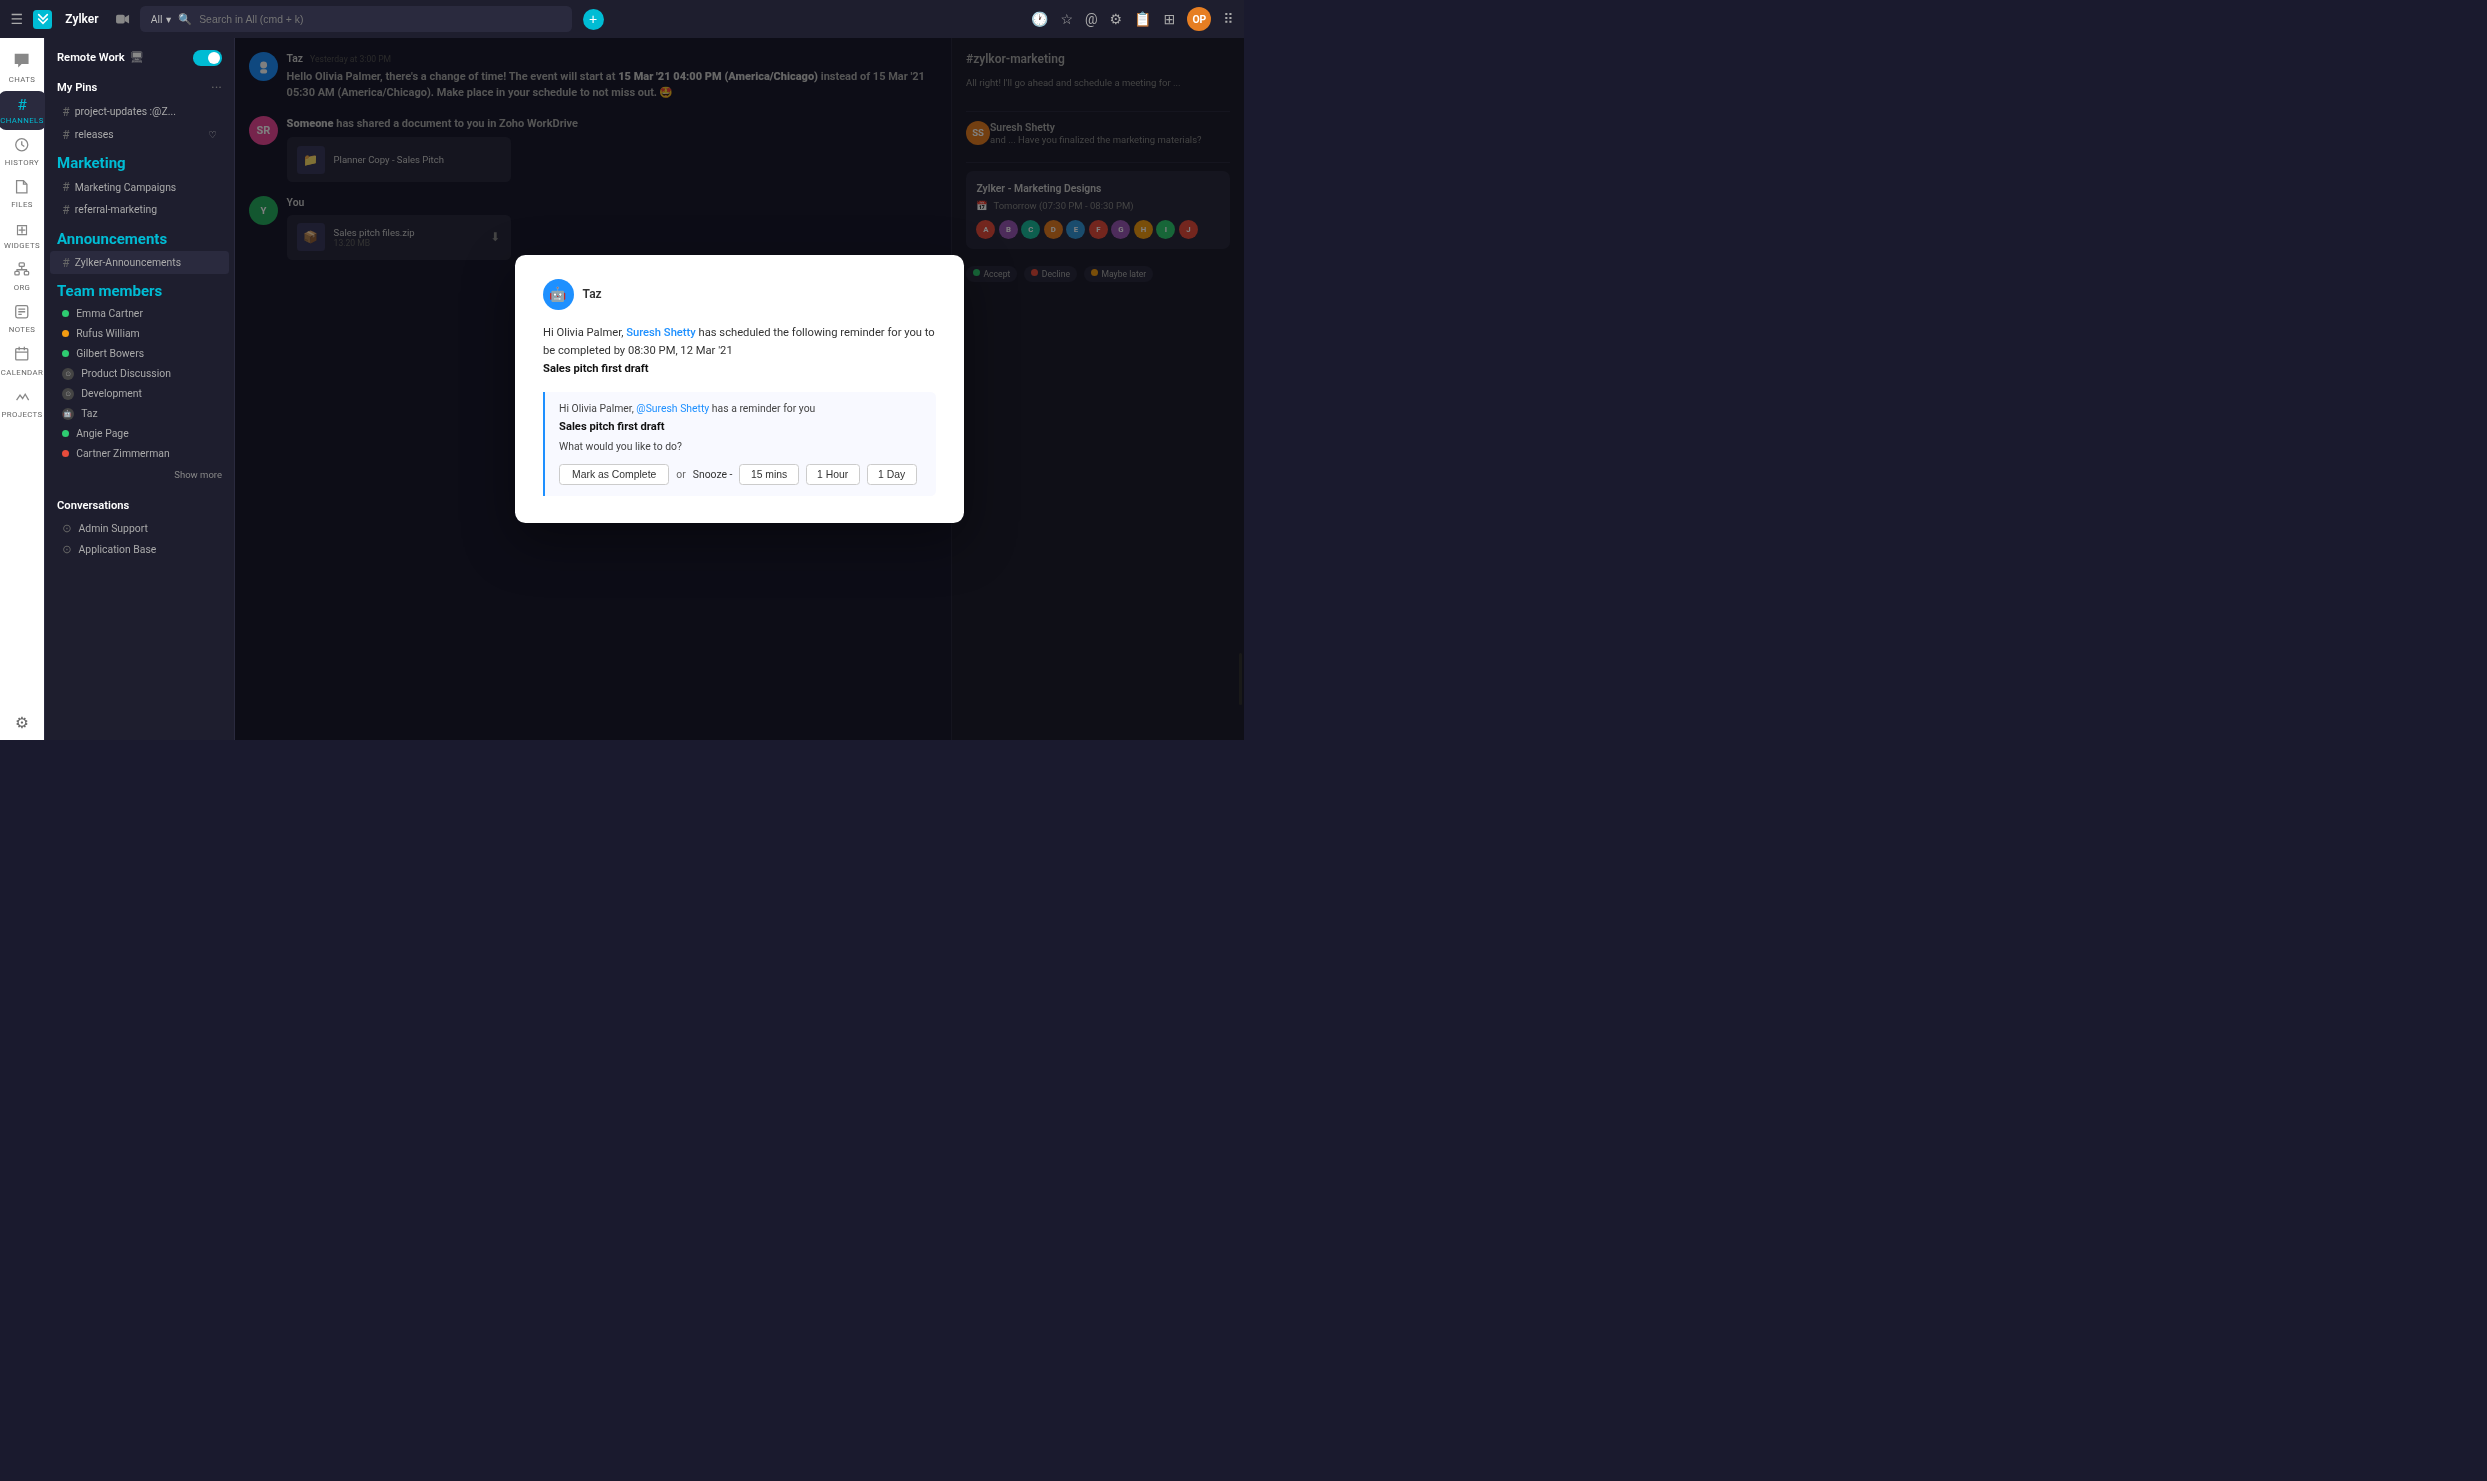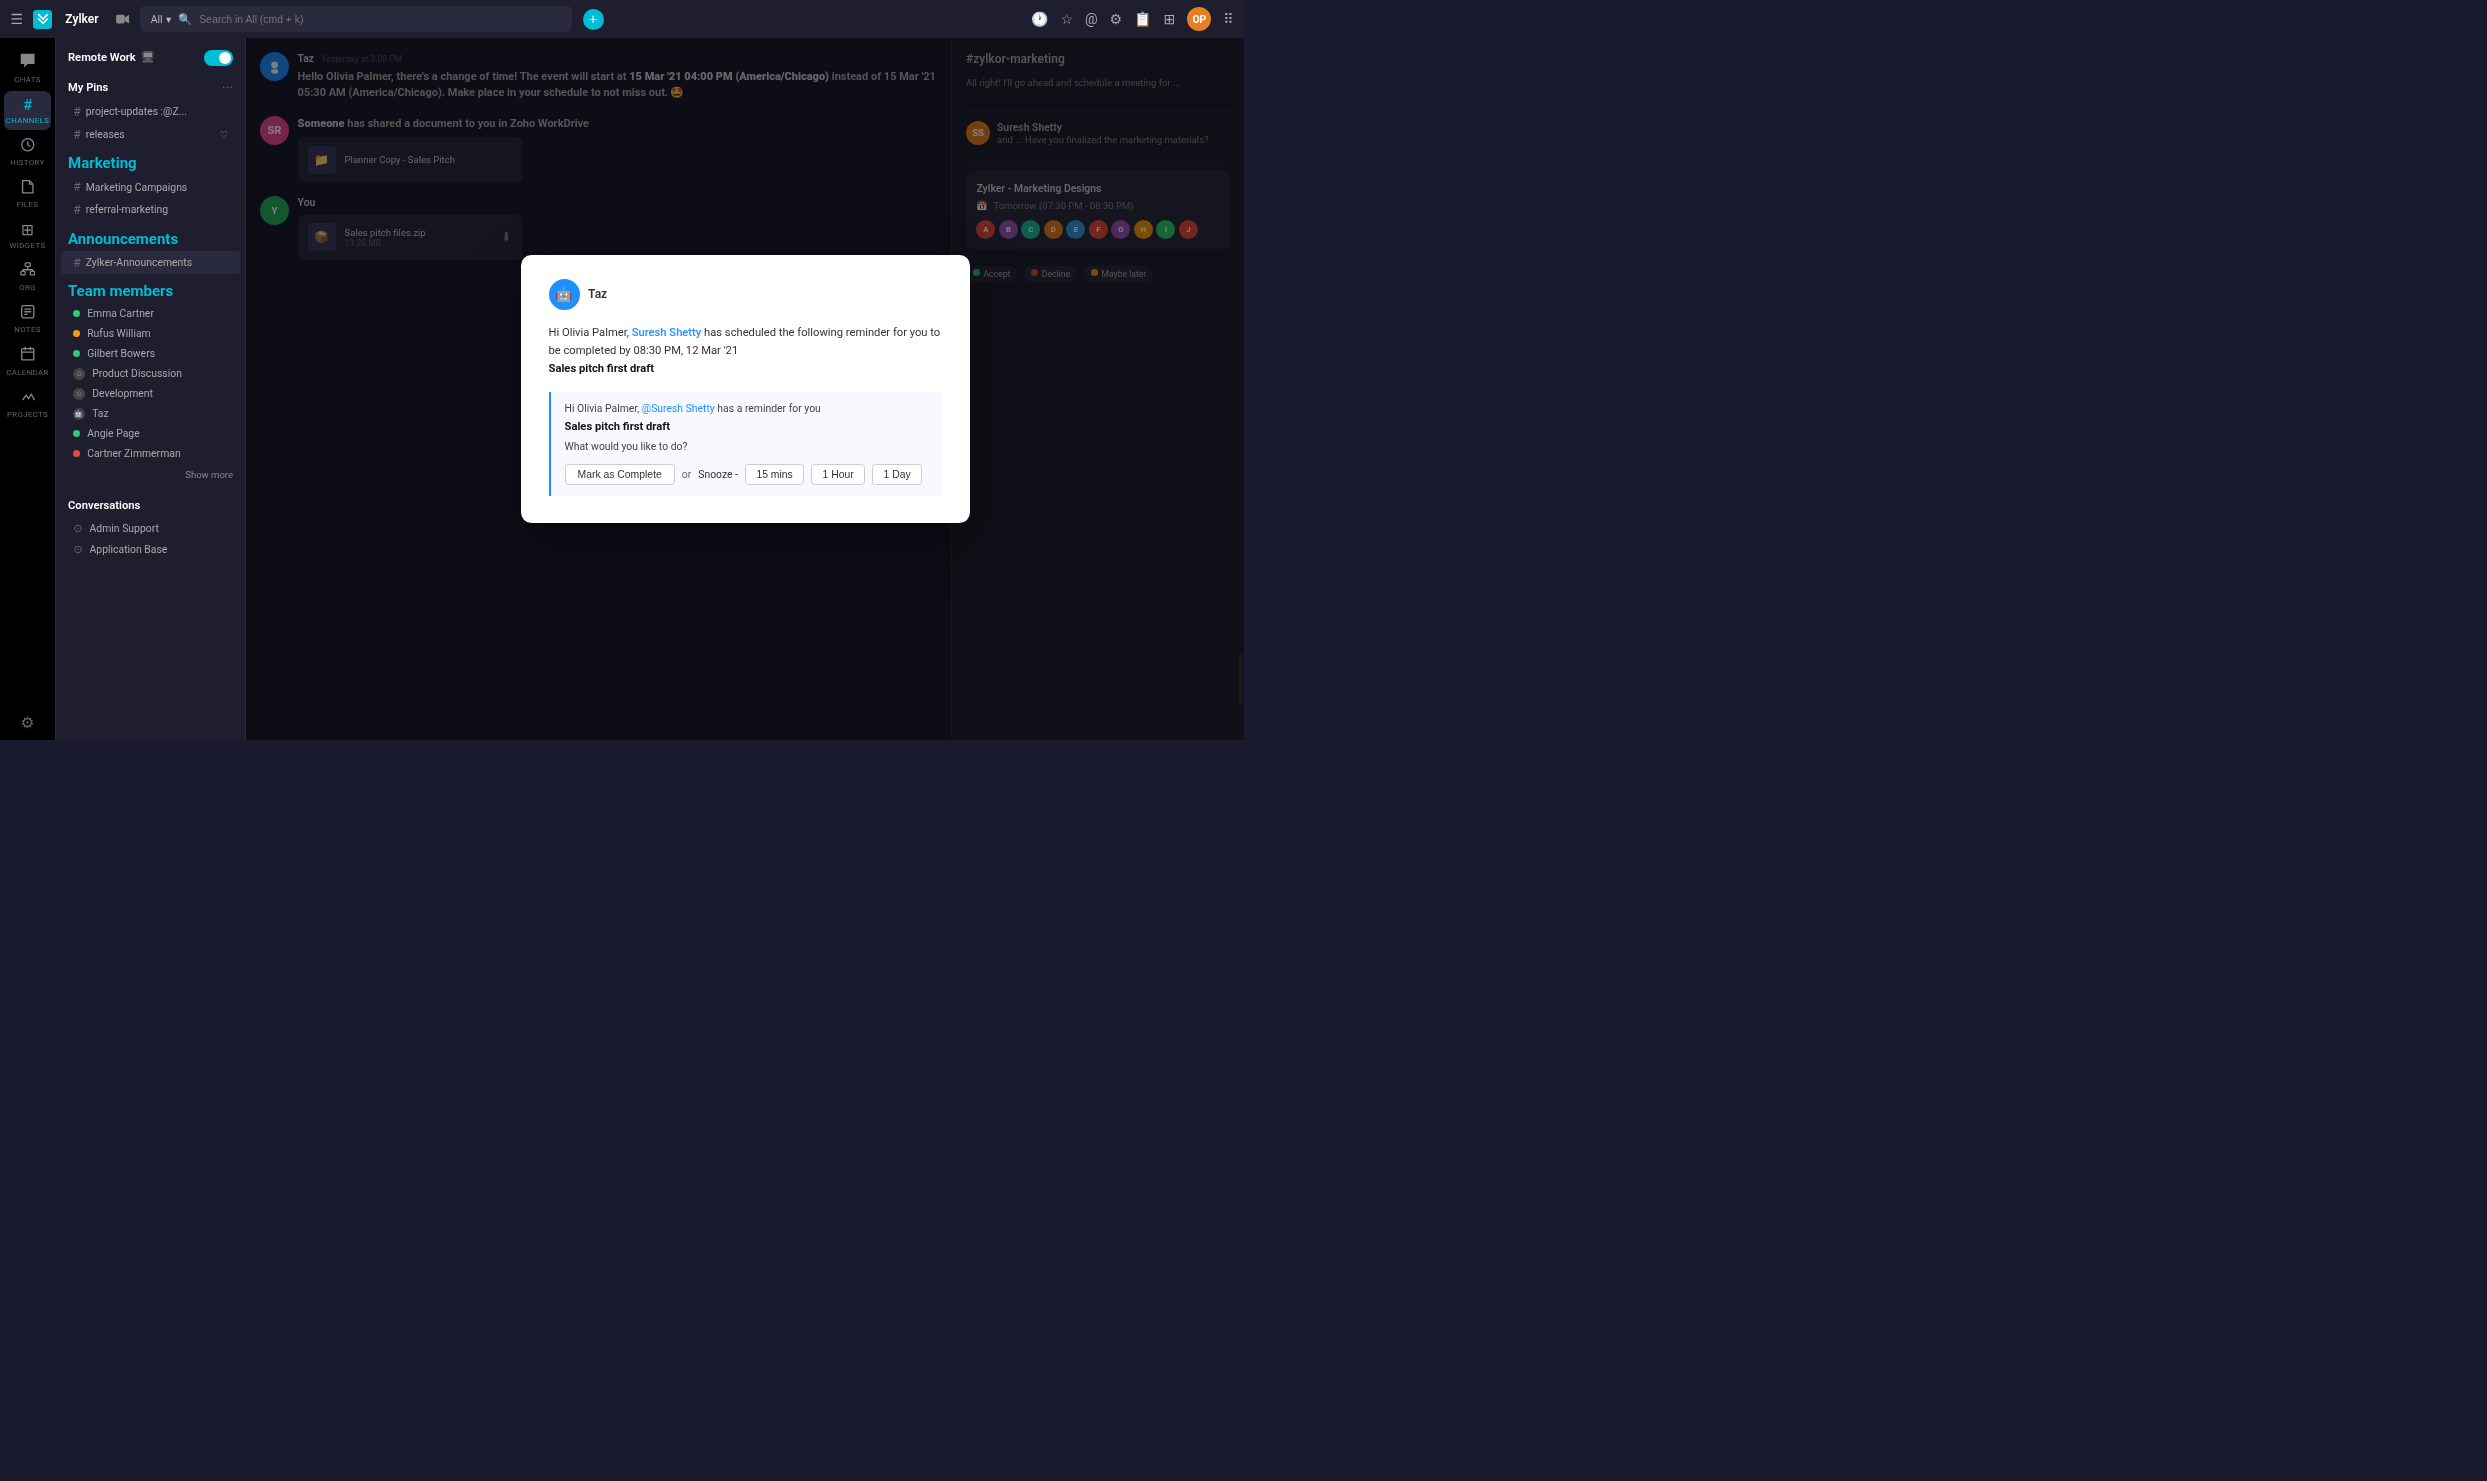--- a/index.html
+++ b/index.html
@@ -122,22 +122,22 @@
     }
 
     
     .app-layout {
       display: flex;
       height: calc(100% - 38px);
     }
 
     
     .icon-sidebar {
-      width: 56px;
-      background: #000000;
+      width: 45px;
+      background: #ffffff;
       display: flex;
       flex-direction: column;
       align-items: center;
       padding: 8.6px 0;
       gap: 1.7px;
       border-right: 0.9px solid #2a2a3e;
     }
     .icon-sidebar-item {
       display: flex;
       flex-direction: column;
@@ -438,21 +438,20 @@
     }
     .right-message {
       font-size: 9.5px;
       color: #888;
       line-height: 1.5;
       margin-bottom: 12px;
     }
     .right-member-row {
       display: flex;
       align-items: center;
-      gap: 7px;
       margin-bottom: 8.6px;
     }
     .right-member-avatar {
       width: 24px;
       height: 24px;
       border-radius: 50%;
       display: flex;
       align-items: center;
       justify-content: center;
       font-size: 9.5px;

